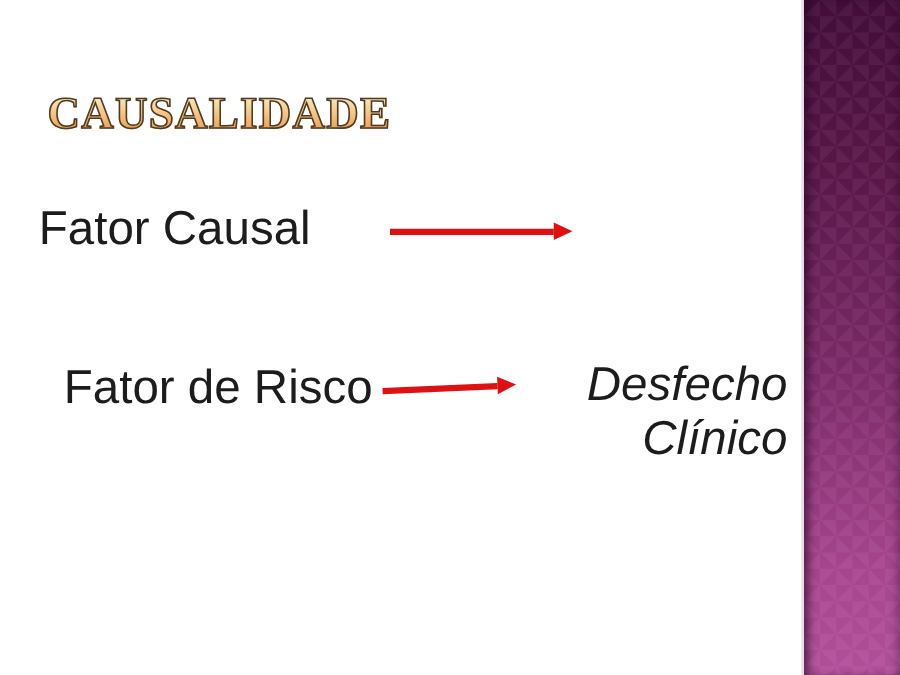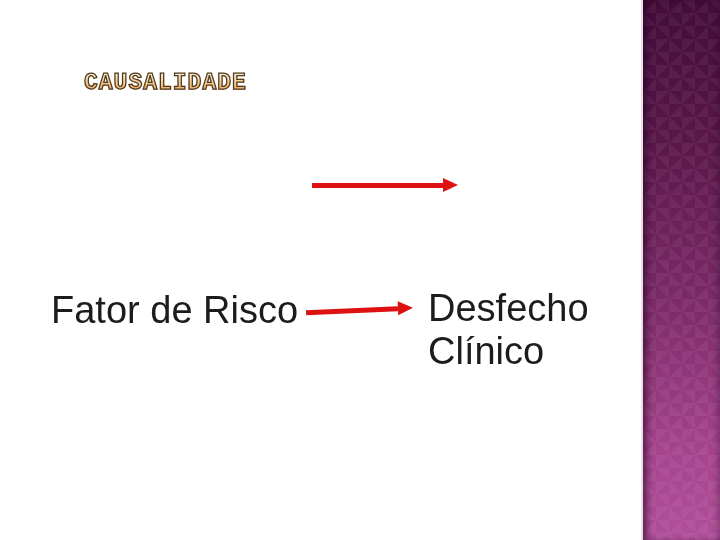--- a/index.html
+++ b/index.html
@@ -8,52 +8,52 @@
     width:720px;height:540px;
     background:#ffffff;
     overflow:hidden;
     font-family:"Liberation Sans", sans-serif;
   }
 
   
   .title{
     position:absolute;
     left:38px;top:72px;
-    font-family:Liberation Mono, monospace;
-    font-size:23px;
+    font-family:Liberation Serif, serif;
+    font-size:36px;
     font-weight:700;
     letter-spacing:1px;
     line-height:1;
     color:#efae6a; 
     background:linear-gradient(180deg,#faeed4 6%,#f5cf96 42%,#ea9c54 92%);
     -webkit-background-clip:text;
     background-clip:text;
     -webkit-text-fill-color:transparent;
     -webkit-text-stroke:1.25px #4f3a22;
     white-space:nowrap;
-    margin-left:46px;
   }
 
   
   .label{
     position:absolute;
     font-size:38px;
     line-height:40px;
     color:#1c1c1c;
     white-space:nowrap;
   }
   .cause-1{left:31px;top:163px;}
   .effect-1{left:505px;top:163px;}
   .cause-2{left:51px;top:290px;}
   .effect-2{
     left:428px;top:287px;
     width:202px;
     line-height:43px;
-    text-align:left;
+    text-align:right;
     white-space:normal;
+    font-style:italic;
   }
 
   
   .arrow{
     position:absolute;
     height:14px;
     display:flex;
     align-items:center;
   }
   .arrow-1{left:312px;top:178px;width:146px;}
@@ -88,20 +88,21 @@
       inset -5px 0 7px -3px rgba(35,5,30,.35);
   }
 </style>
 </head>
 <body>
 
 <div class="slide">
 
   <div class="title">CAUSALIDADE</div>
 
+  <div class="label cause-1">Fator Causal</div>
 
   <div class="arrow arrow-1">
     <div class="shaft"></div>
     <div class="head"></div>
   </div>
 
 
   <div class="label cause-2">Fator de Risco</div>
 
   <div class="arrow arrow-2">

